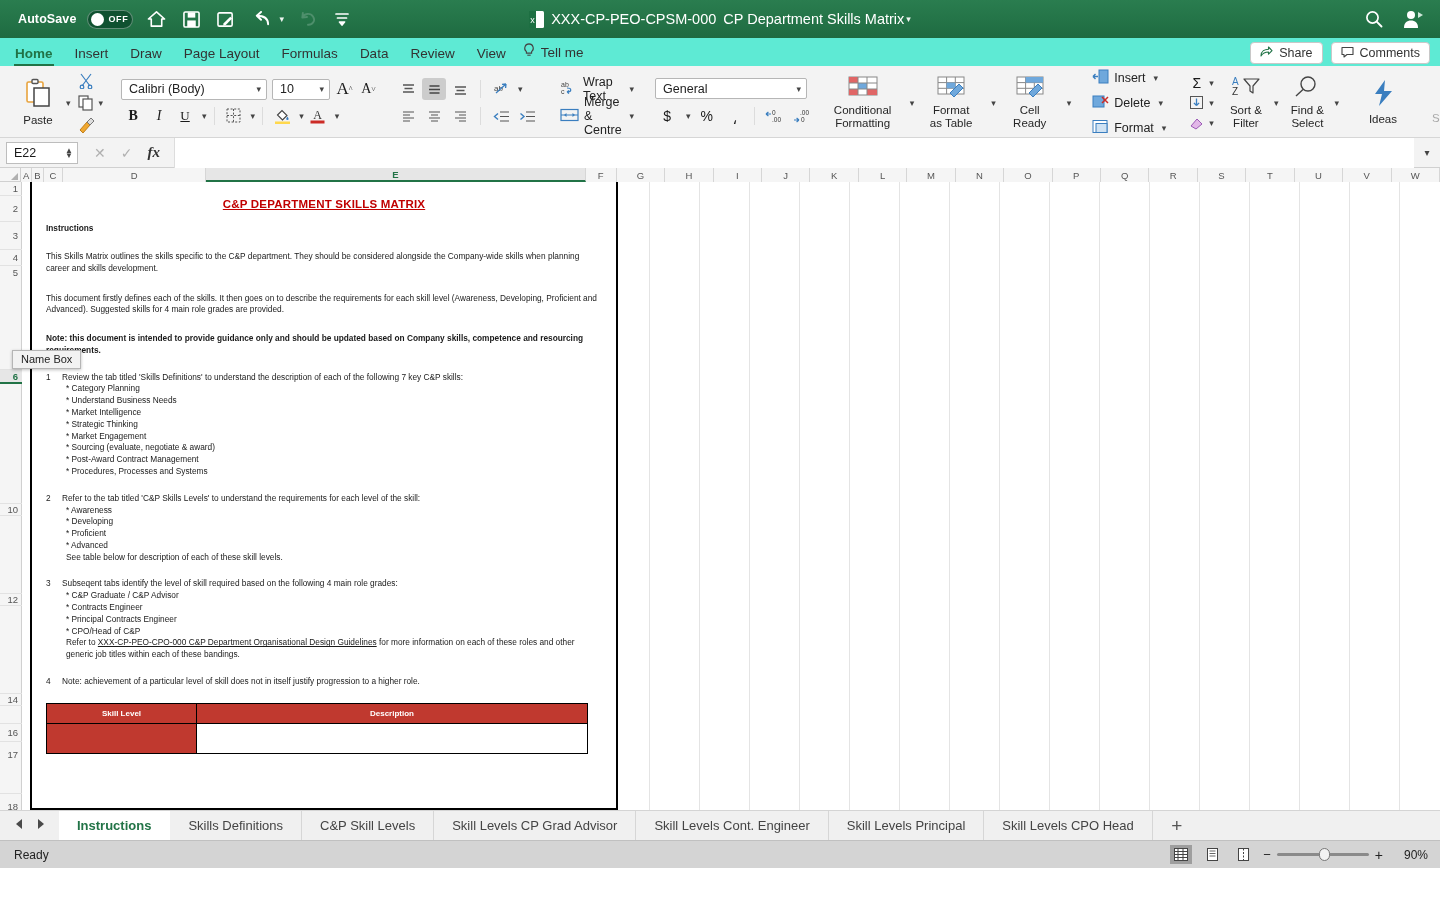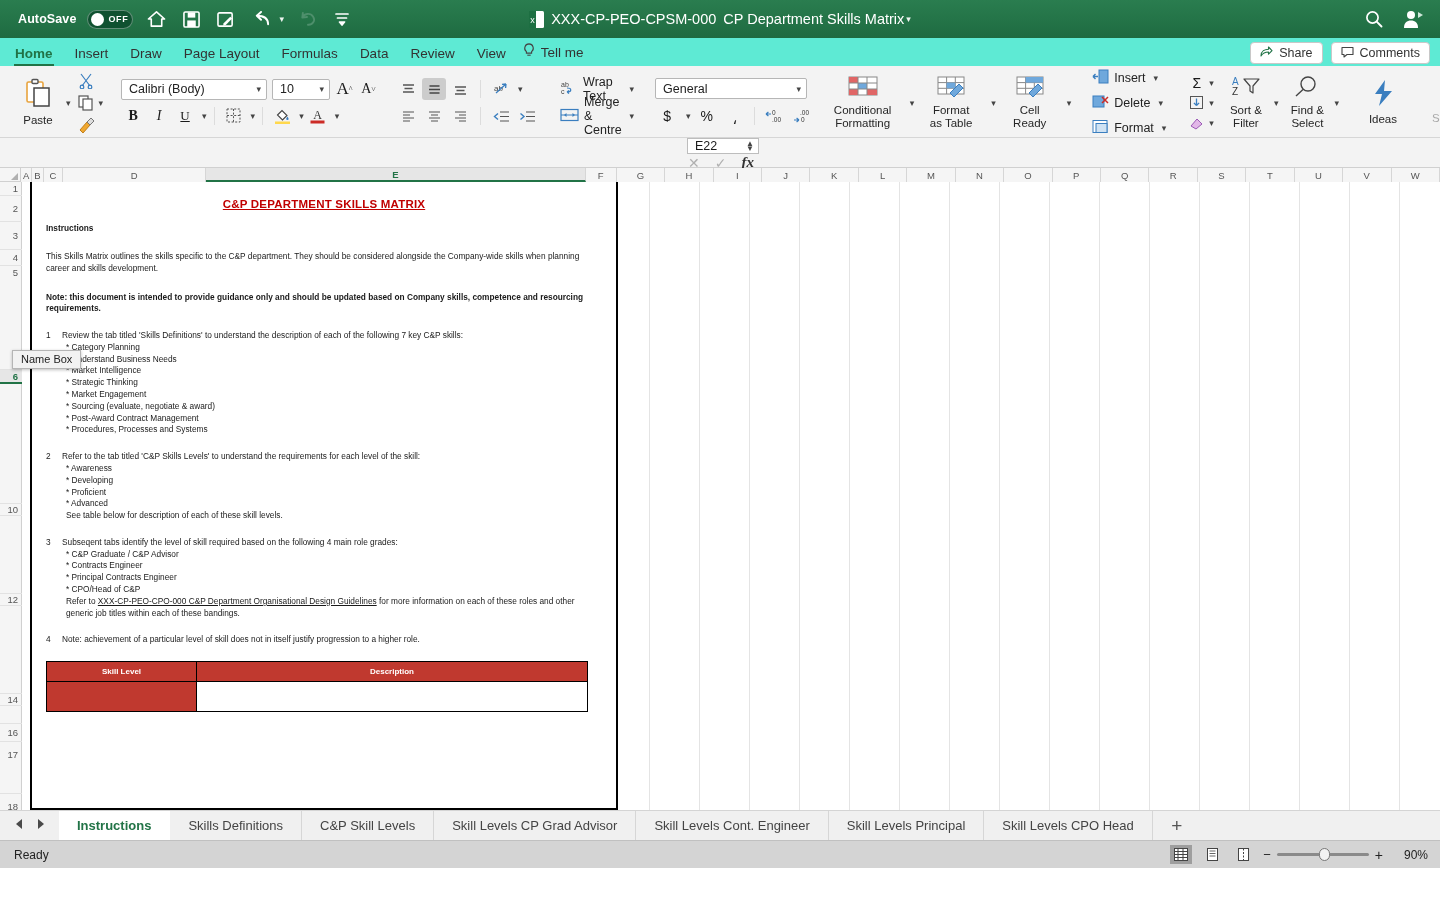--- a/index.html
+++ b/index.html
@@ -74,21 +74,21 @@
     border:1px solid #b6b6b6; background:#fff; height:21px; border-radius:2px;
     display:flex; align-items:center; justify-content:space-between; padding:0 5px 0 7px;
     font-size:12.5px; color:#222;
   }
   .miniicon { width:19px; height:19px; display:flex; align-items:center; justify-content:center; }
   .sqbtn { width:24px; height:22px; display:flex; align-items:center; justify-content:center; border-radius:3px; }
   .sqbtn.on { background:#ccc; }
   .textrow { display:flex; align-items:center; gap:5px; font-size:12.5px; color:#222; height:24px; padding:0 3px; }
 
   
-  .fbar { height:30px; background:#f3f3f3; display:flex; align-items:center; border-bottom:1px solid #d0d0d0;flex-direction:column; }
+  .fbar { height:30px; background:#f3f3f3; display:flex; align-items:center; border-bottom:1px solid #d0d0d0; }
   .namebox {
     width:72px; height:22px; margin-left:6px; border:1px solid #bdbdbd; background:#fff;
     display:flex; align-items:center; justify-content:space-between; padding:0 4px 0 7px; font-size:12.5px;
   }
   .spin { display:flex; flex-direction:column; line-height:5px; font-size:8px; color:#444; }
   .fb-btns { display:flex; align-items:center; gap:15px; padding:0 14px 0 16px; color:#b0b0b0; font-size:14px; }
   .fx { font-family:"Liberation Serif", serif; font-style:italic; font-weight:bold; font-size:15px; color:#333; }
   .fb-input { flex:1; height:30px; border-left:1px solid #ddd; background:#fff; }
   .fb-caret { width:26px; display:flex; align-items:center; justify-content:center; font-size:10px; color:#444; }
 
@@ -729,20 +729,21 @@
     <div class="vgrid" style="left:1227px;"></div>
     <div class="vgrid" style="left:1277px;"></div>
     <div class="vgrid" style="left:1327px;"></div>
     <div class="vgrid" style="left:1377px;"></div>
 
     <div class="page">
       <div class="doc">
         <div class="doc-h1">C&amp;P DEPARTMENT SKILLS MATRIX</div>
         <div class="doc-sub">Instructions</div>
         <div class="doc-p">This Skills Matrix outlines the skills specific to the C&amp;P department.  They should be considered alongside the Company-wide skills when planning career and skills development.</div>
+        <div class="doc-p">This document firstly defines each of the skills.  It then goes on to describe the requirements for each skill level (Awareness, Developing, Proficient and Advanced).  Suggested skills for 4 main role grades are provided.</div>
         <div class="doc-p note">Note:  this document is intended to provide guidance only and should be updated based on Company skills, competence and resourcing requirements.</div>
 
         <div class="numitem">
           <span class="n">1</span>
           <span>Review the tab titled 'Skills Definitions' to understand the description of each of the following 7 key C&amp;P skills:</span>
         </div>
         <div class="bullet">* Category Planning</div>
         <div class="bullet">* Understand Business Needs</div>
         <div class="bullet">* Market Intelligence</div>
         <div class="bullet">* Strategic Thinking</div>

